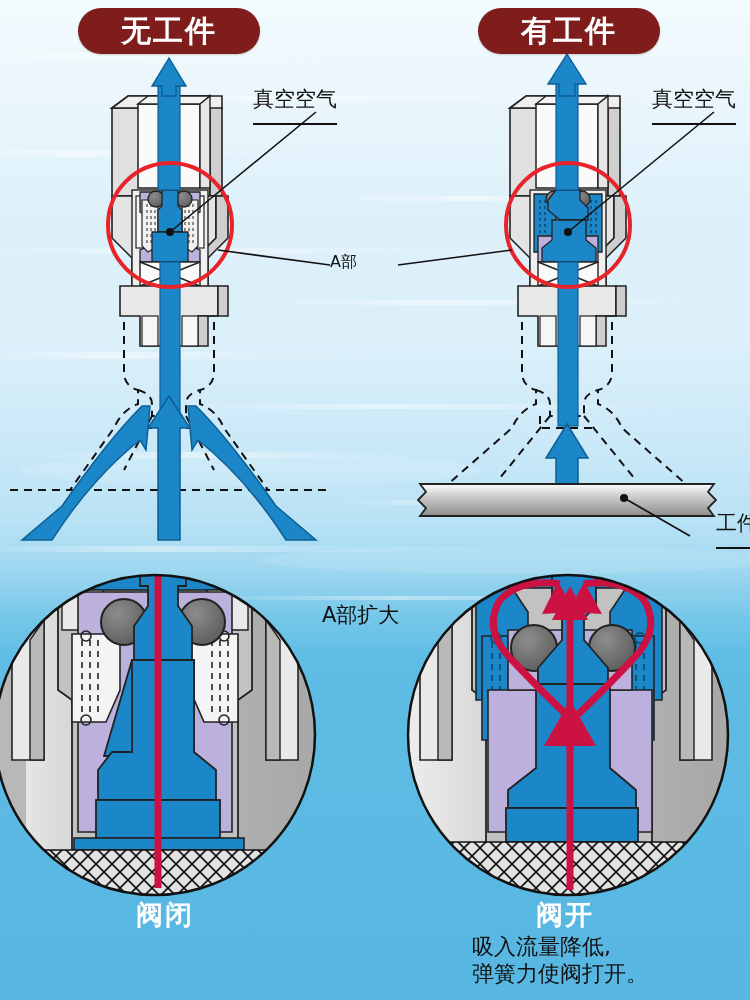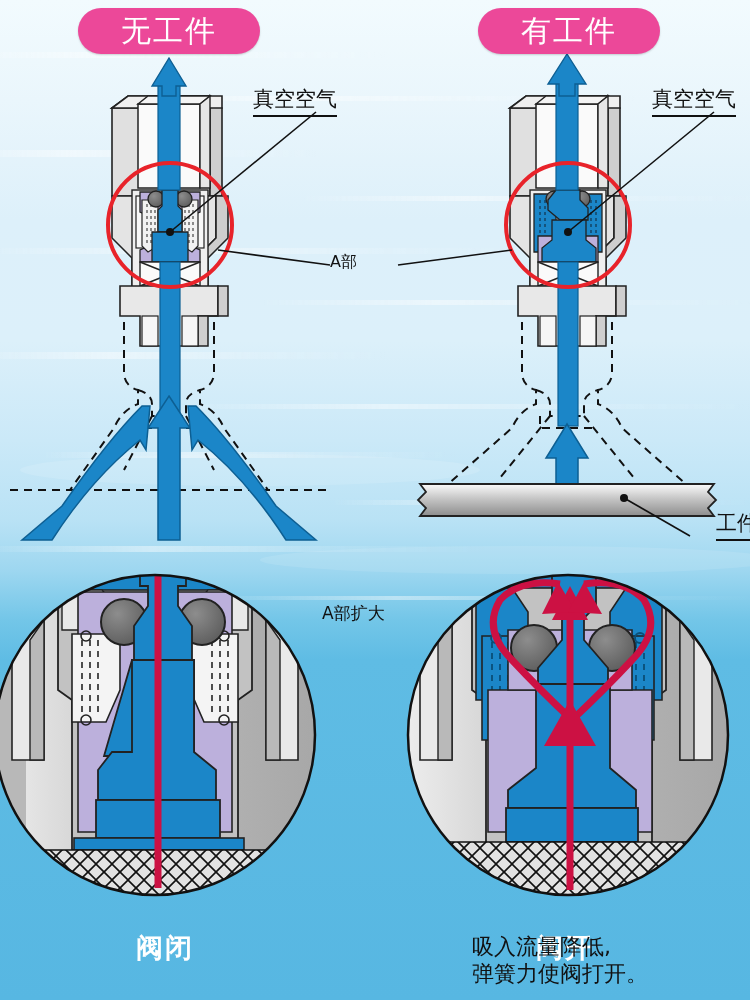--- a/index.html
+++ b/index.html
@@ -5,56 +5,55 @@
   html,body{margin:0;padding:0;}
   body{
     width:750px;height:1000px;overflow:hidden;
     font-family:"DejaVu Sans","Liberation Sans",sans-serif;
     background:#5fb9e0;
   }
   #stage{position:relative;width:750px;height:1000px;overflow:hidden;}
   #bg{position:absolute;inset:0;}
   .badge{
     position:absolute;
-    background:#ec4899;
+    background:#7f1d1d;
     border-radius:26px;
     color:#ffffff;
     font-size:30px;
-    font-weight:normal;
+    font-weight:bold;
     letter-spacing:2px;
     text-align:center;
     line-height:46px;
     height:46px;
     box-shadow:0 1px 2px rgba(0,0,0,.18);
   }
   #badge-left{left:78px;top:8px;width:182px;}
   #badge-right{left:478px;top:8px;width:182px;}
 
   .lbl{
     position:absolute;
     color:#111;
     font-size:21px;
     white-space:nowrap;
     line-height:1.1;
   }
-  .lbl.u{border-bottom:2px solid #111;padding-bottom:4px;}
+  .lbl.u{border-bottom:2px solid #111;padding-bottom:12px;}
 
   #lbl-vac-left{left:253px;top:88px;}
   #lbl-vac-right{left:652px;top:88px;}
   #lbl-apart{left:330px;top:253px;font-size:16px;}
-  #lbl-enlarge{left:322px;top:604px;font-size:17px;}
+  #lbl-enlarge{left:322px;top:604px;font-size:21px;}
   #lbl-work{left:716px;top:512px;}
 
   .cap-title{
     position:absolute;
     color:#ffffff;
     font-size:27px;
     font-weight:bold;
     letter-spacing:2px;
-    margin-top:33px;
   }
   #cap-title-left{left:136px;top:897px;}
   #cap-title-right{left:536px;top:897px;}
   .cap-body{
     position:absolute;
     color:#111;
     font-size:22px;
     line-height:1.22;
     white-space:pre-line;
   }

